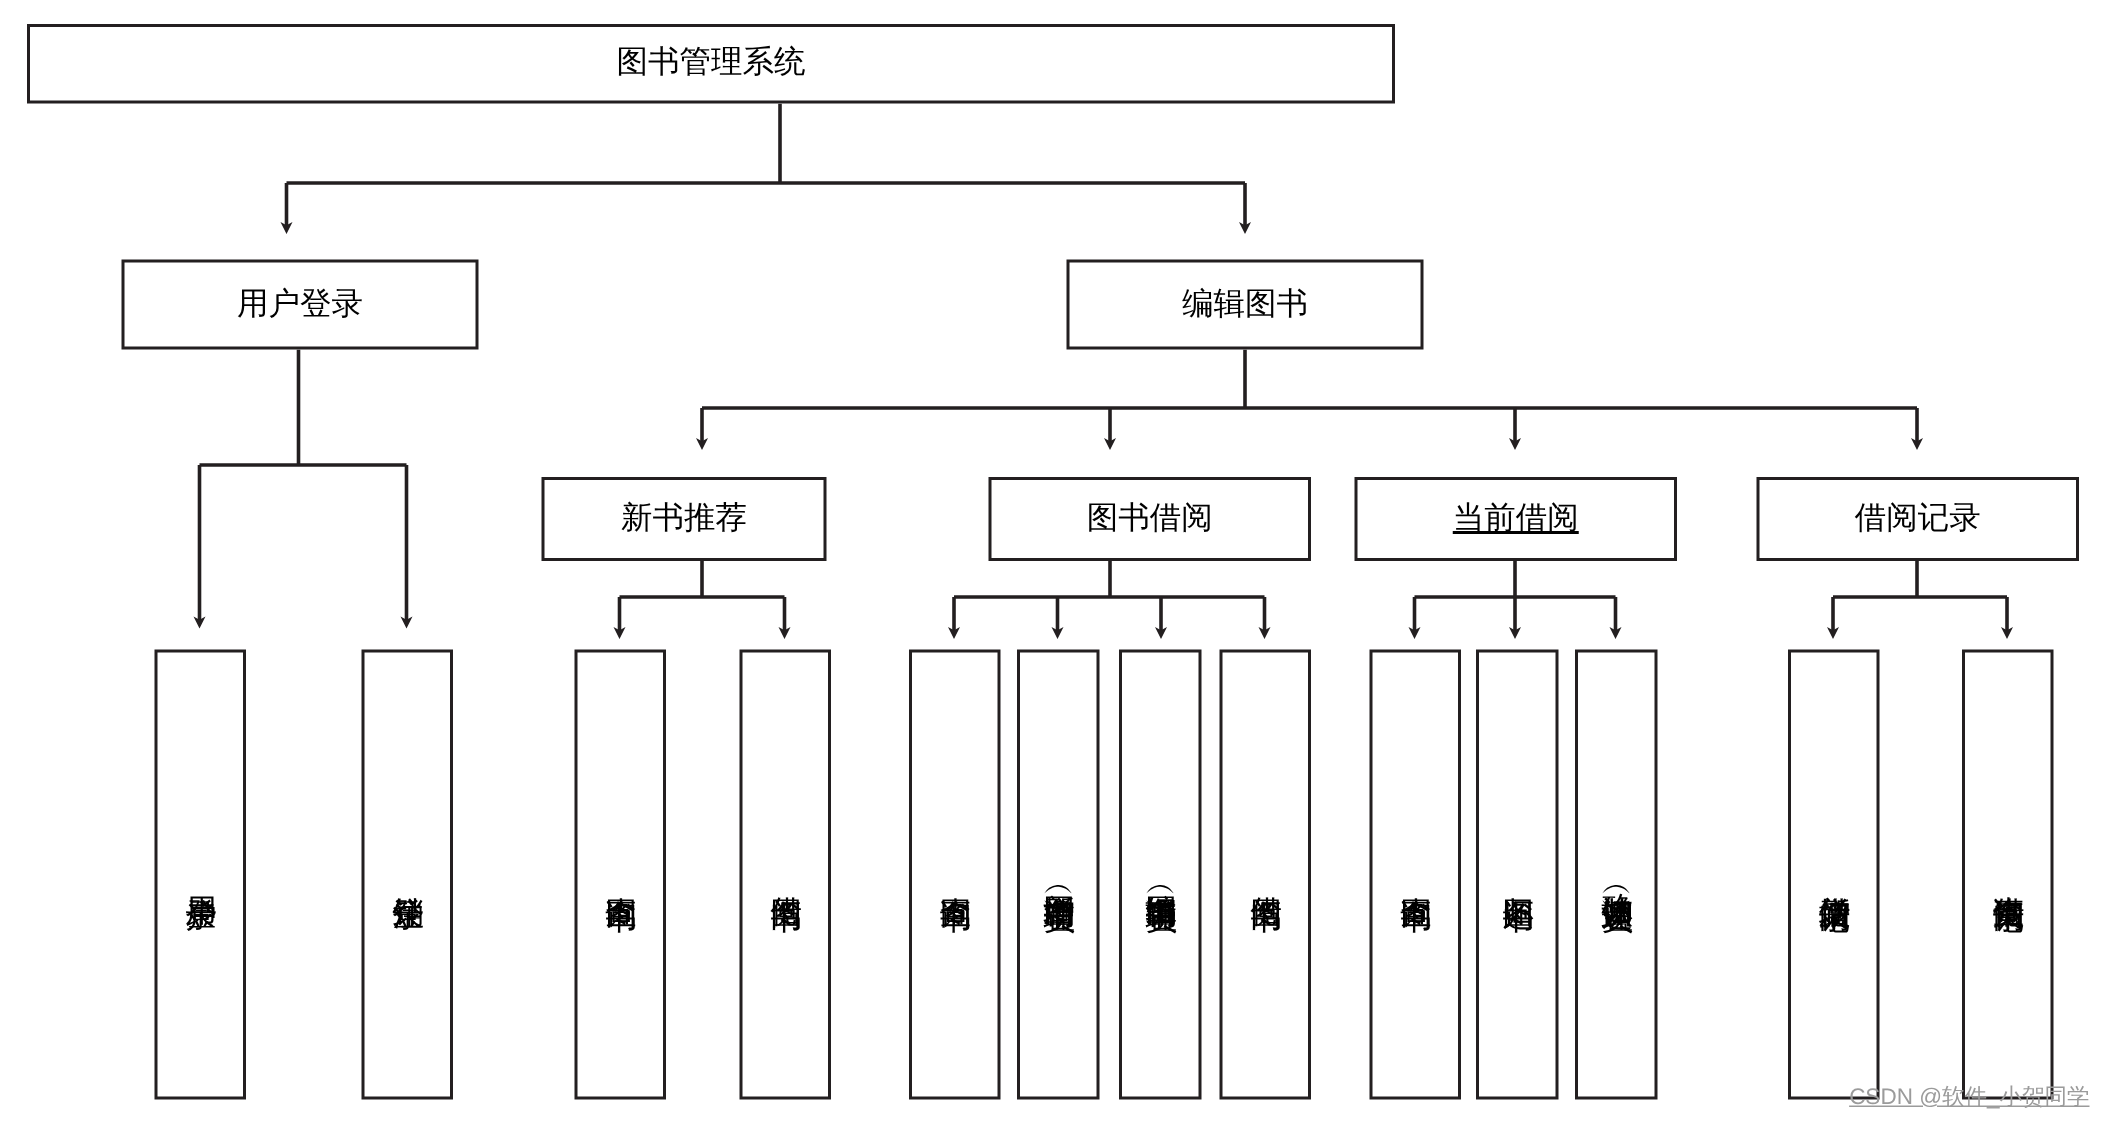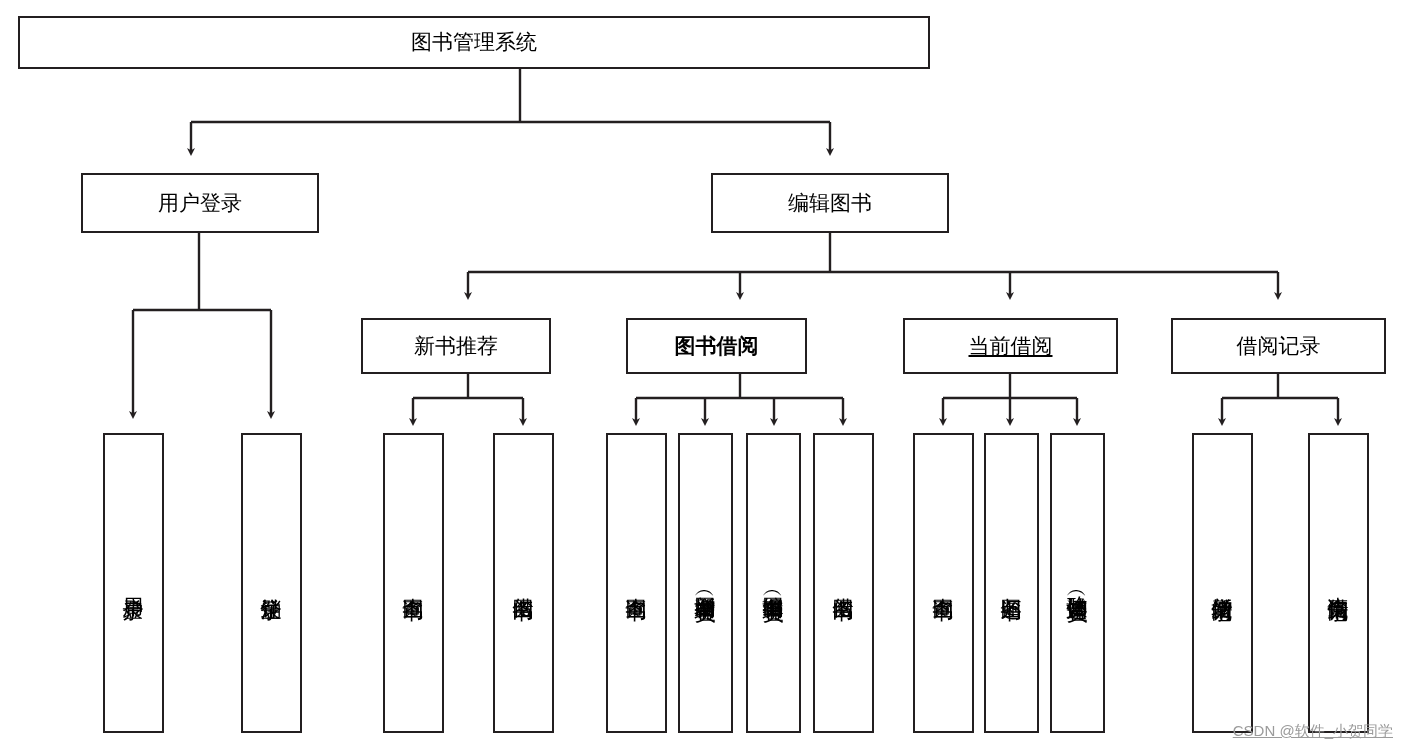--- a/index.html
+++ b/index.html
@@ -125,21 +125,21 @@
   <div class="node h" style="left:81px; top:173px; width:238px; height:60px;">
     <span class="txt">用户登录</span>
   </div>
   <div class="node h" style="left:711px; top:173px; width:238px; height:60px;">
     <span class="txt">编辑图书</span>
   </div>
 
   <div class="node h" style="left:361px; top:318px; width:190px; height:56px;">
     <span class="txt">新书推荐</span>
   </div>
-  <div class="node h" style="left:626px; top:318px; width:181px; height:56px;font-weight:bold;">
+  <div class="node h" style="left:659px; top:318px; width:215px; height:56px;">
     <span class="txt">图书借阅</span>
   </div>
   <div class="node h" style="left:903px; top:318px; width:215px; height:56px;text-decoration:underline;">
     <span class="txt">当前借阅</span>
   </div>
   <div class="node h" style="left:1171px; top:318px; width:215px; height:56px;">
     <span class="txt">借阅记录</span>
   </div>
 
   <div class="node v" style="left:103px; top:433px; width:61px; height:300px;">

